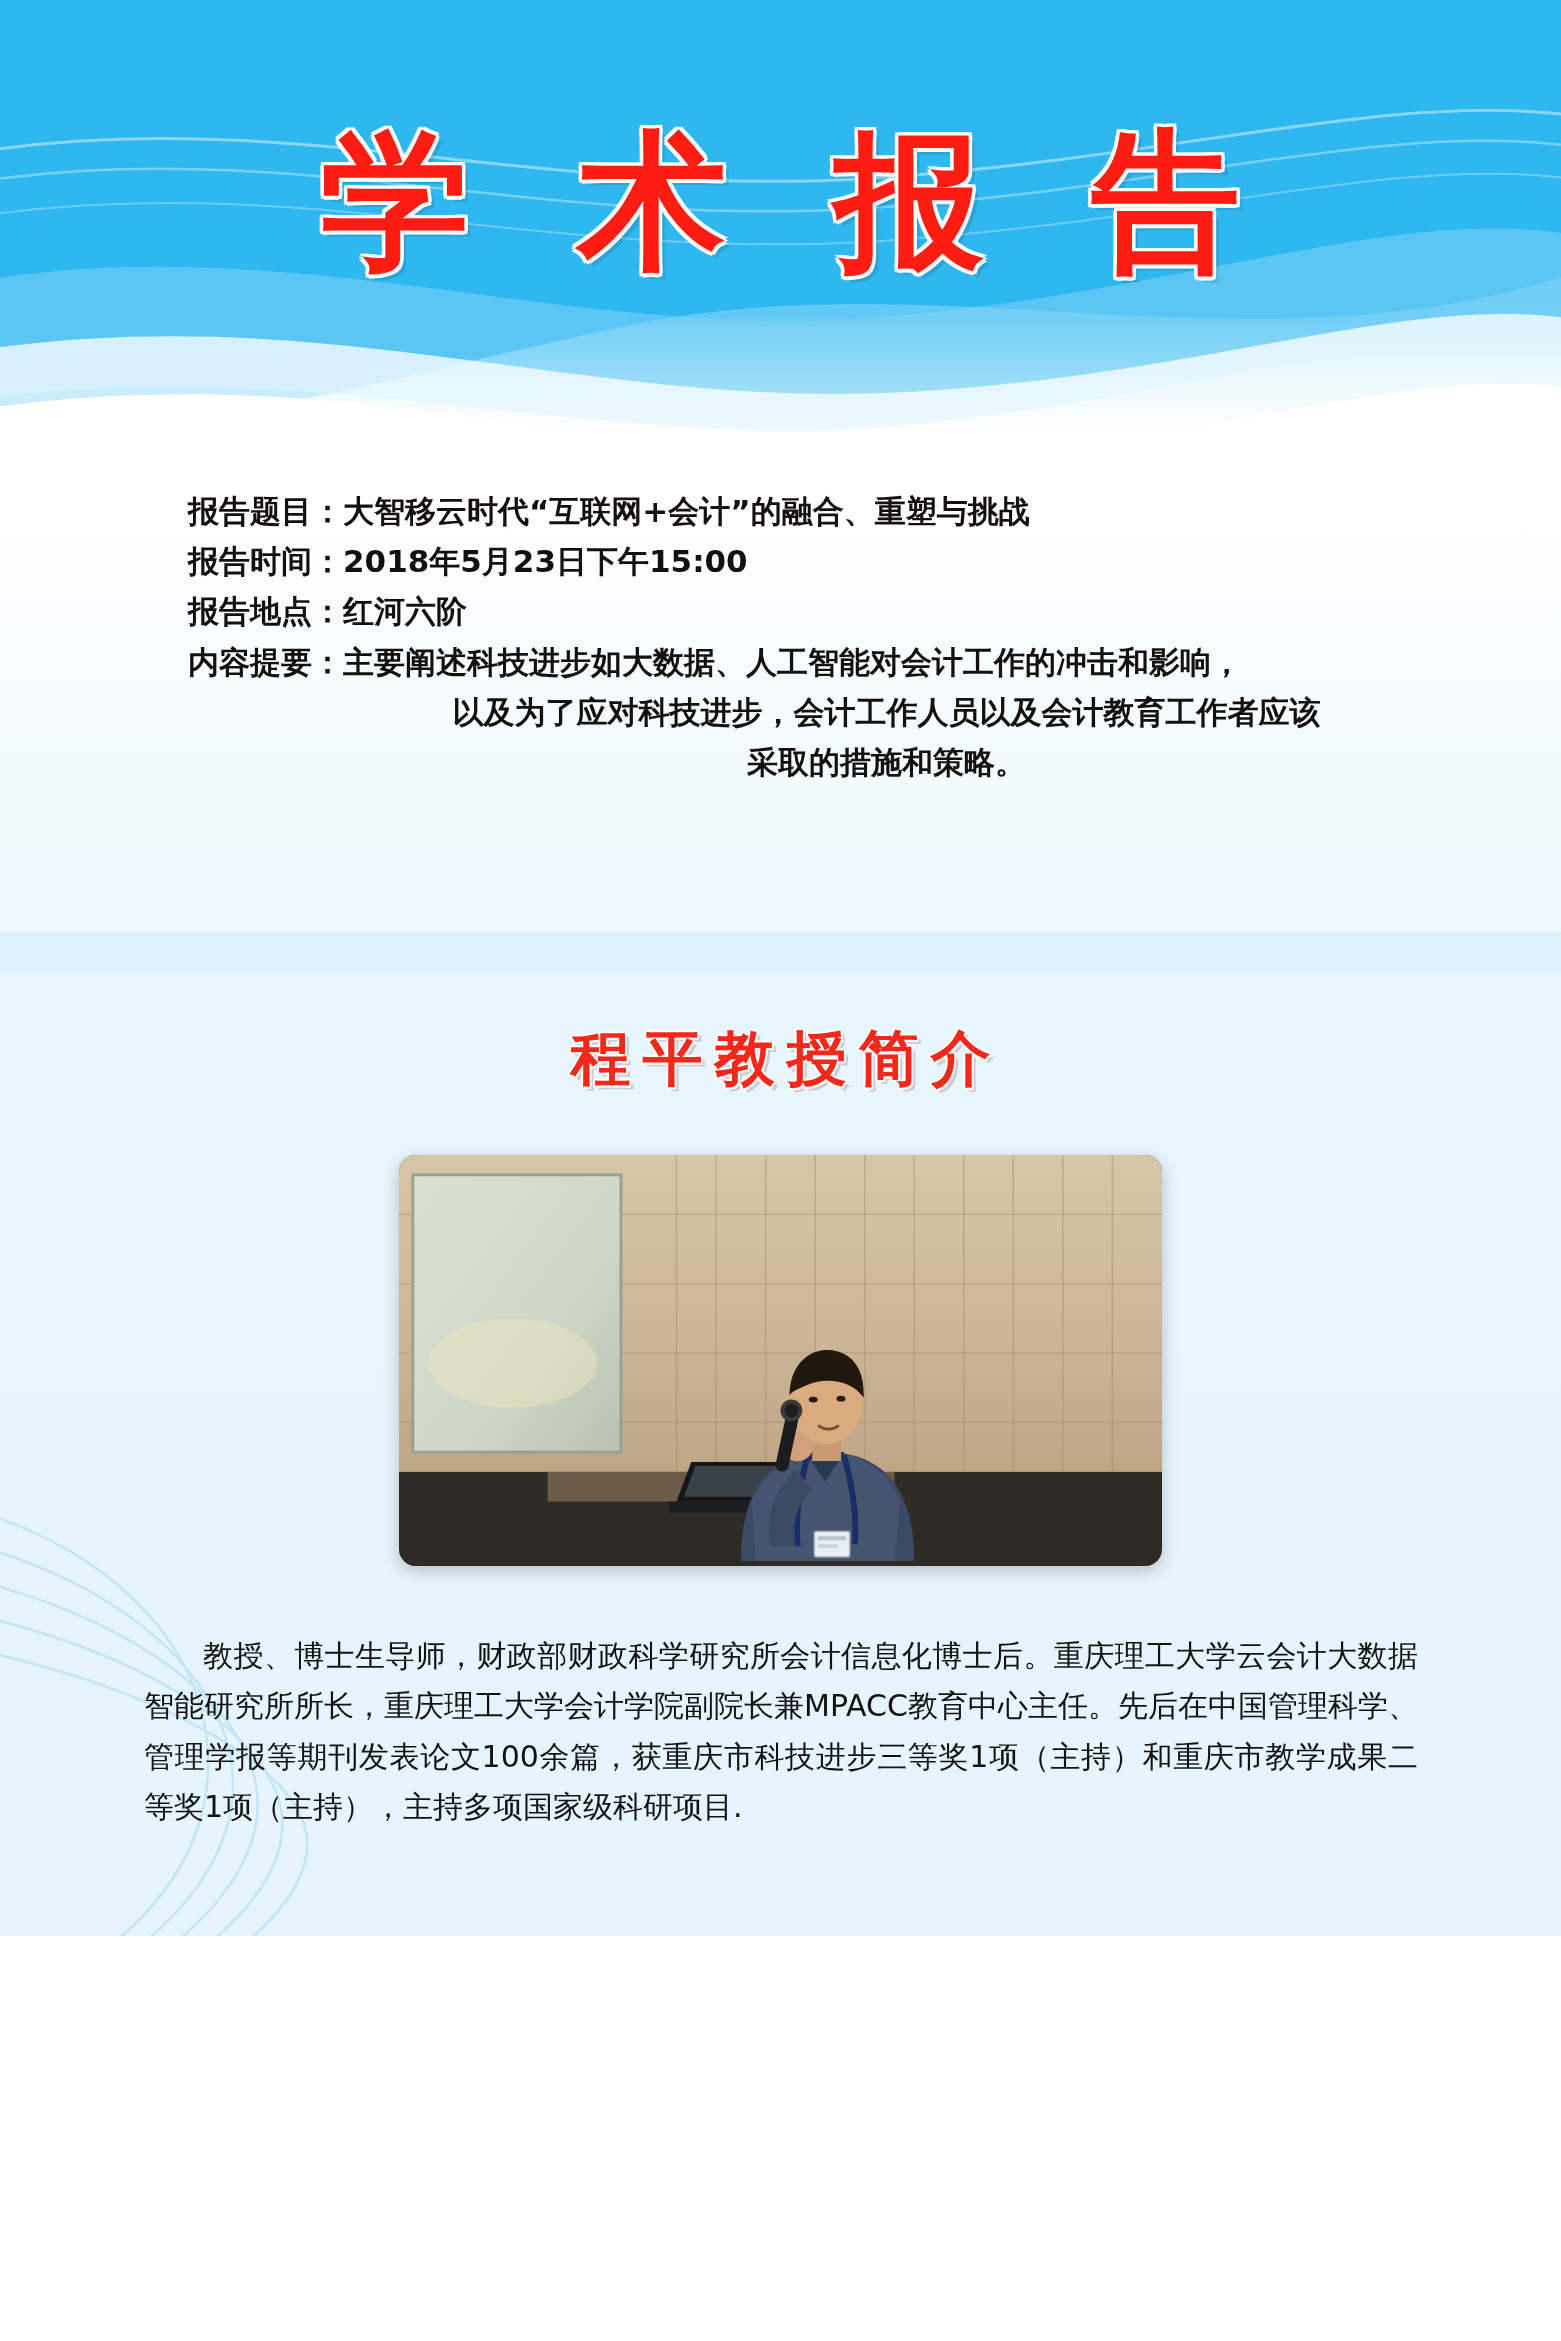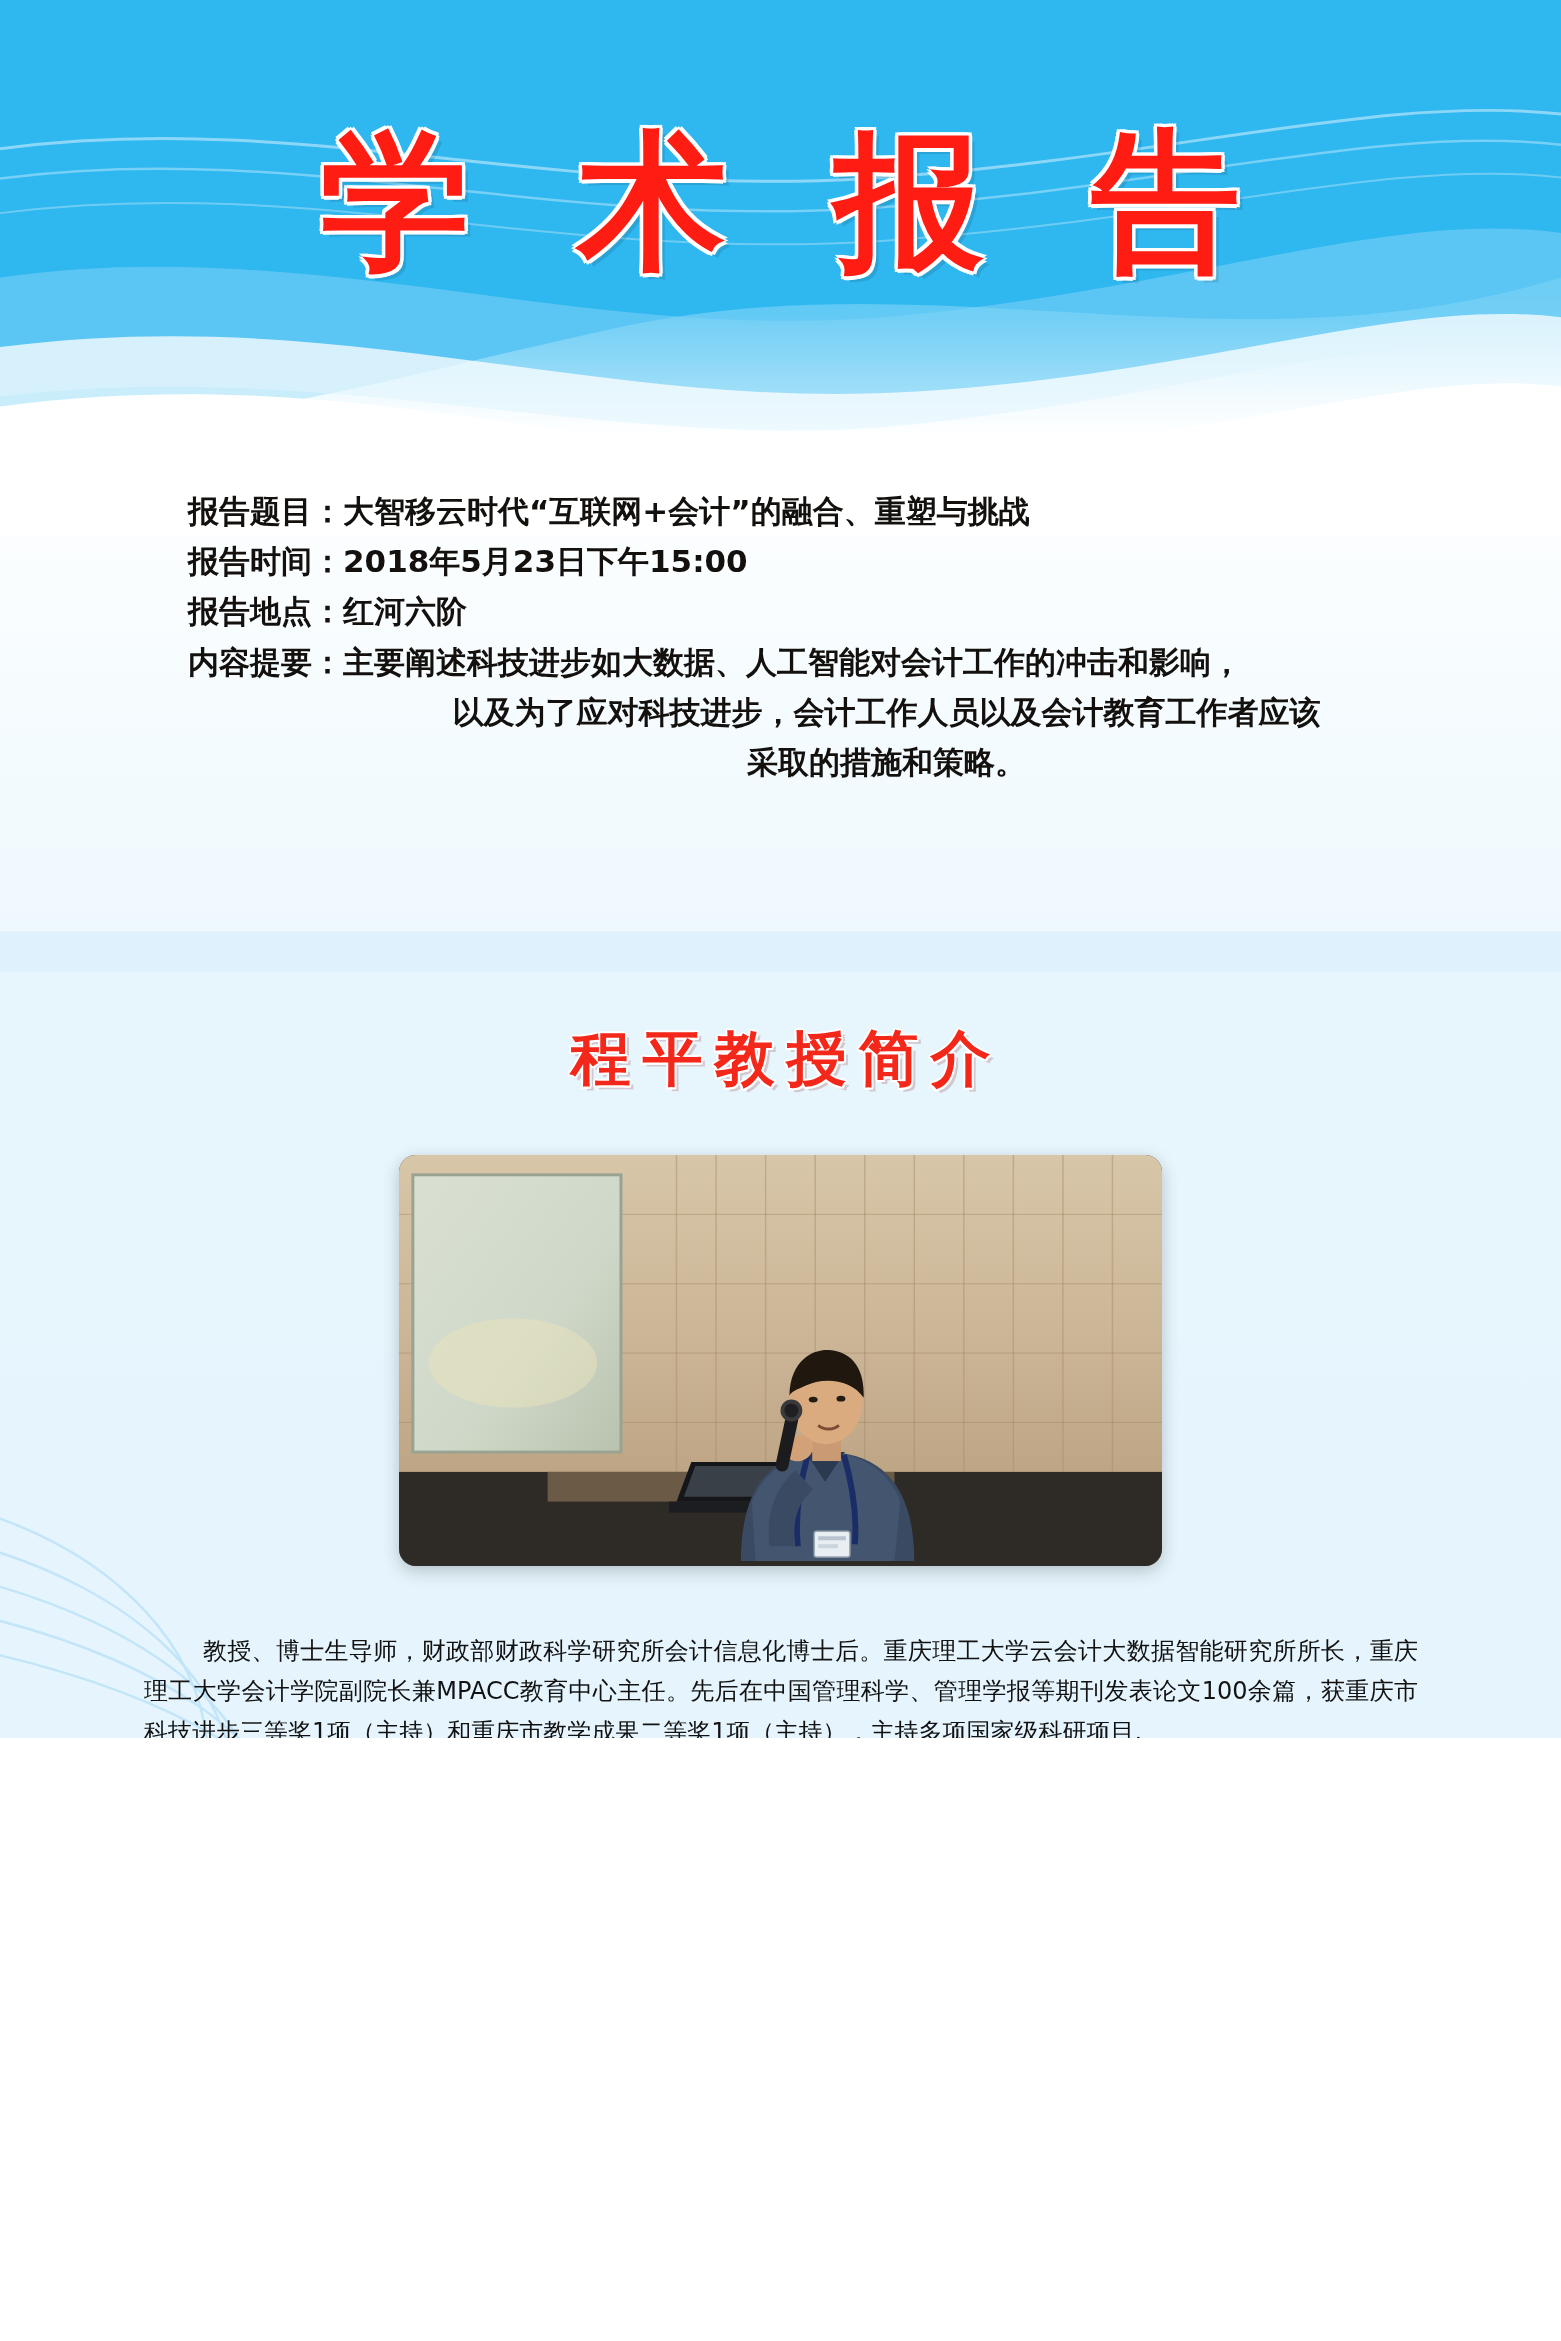--- a/index.html
+++ b/index.html
@@ -6,21 +6,21 @@
     margin: 0;
     padding: 0;
     background: #ffffff;
   }
   body {
     font-family: "Liberation Sans", "DejaVu Sans", sans-serif;
   }
   .poster {
     position: relative;
     width: 1561px;
-    height: 1738px;
+    height: 1936px;
     overflow: hidden;
     background: linear-gradient(180deg, #27b4ee 0%, #35bdf2 8%, #5ccbf6 16%, #ffffff 22%);
   }
 
   
   .bg-base {
     position: absolute;
     inset: 0;
     background: linear-gradient(180deg,
        #2ab4ef 0px,
@@ -134,21 +134,21 @@
   }
   .photo svg { display: block; width: 100%; height: 100%; }
 
   
   .bio {
     position: absolute;
     left: 144px;
     top: 1631px;
     width: 1274px;
     z-index: 6;
-    font-size: 24px;
+    font-size: 30px;
     line-height: 1.68;
     color: #121212;
     text-align: justify;
     font-family: "DejaVu Sans", "Liberation Sans", sans-serif;
     text-indent: 59px;
   }
 
   
   .bottom-strip {
     position: absolute;

